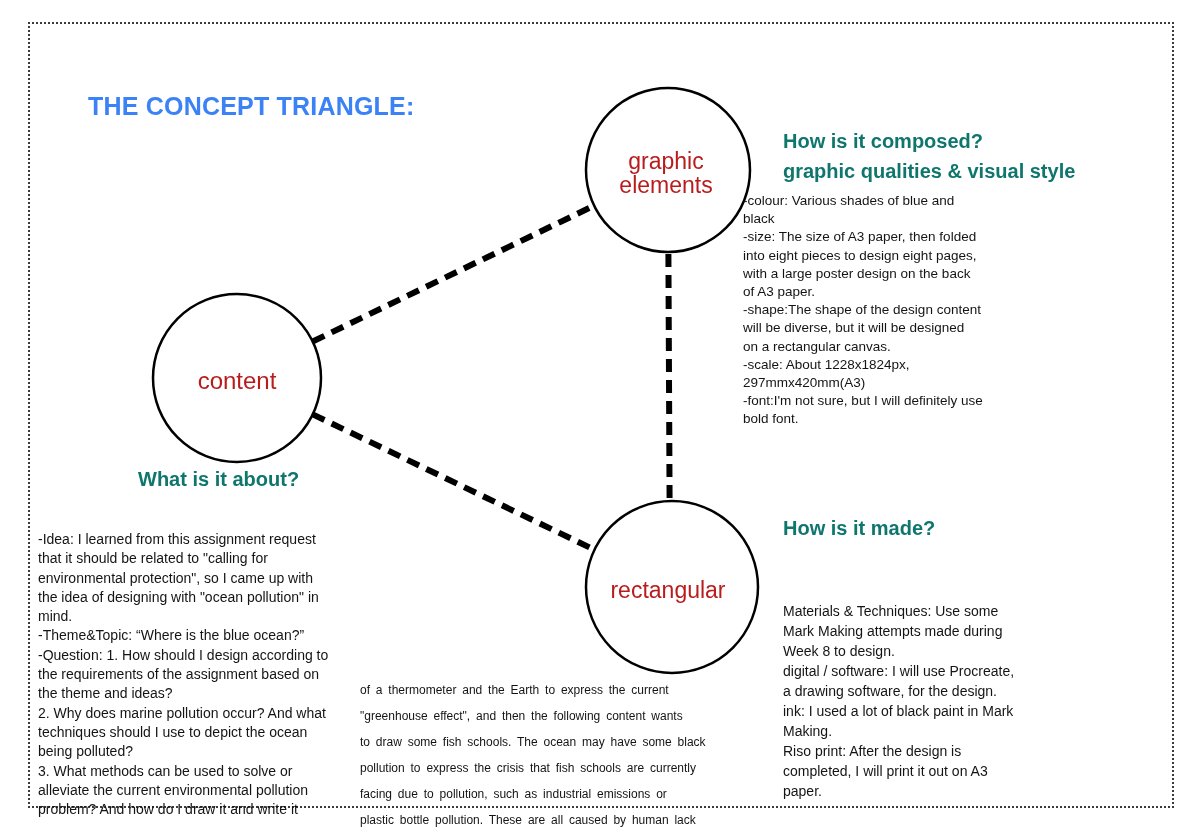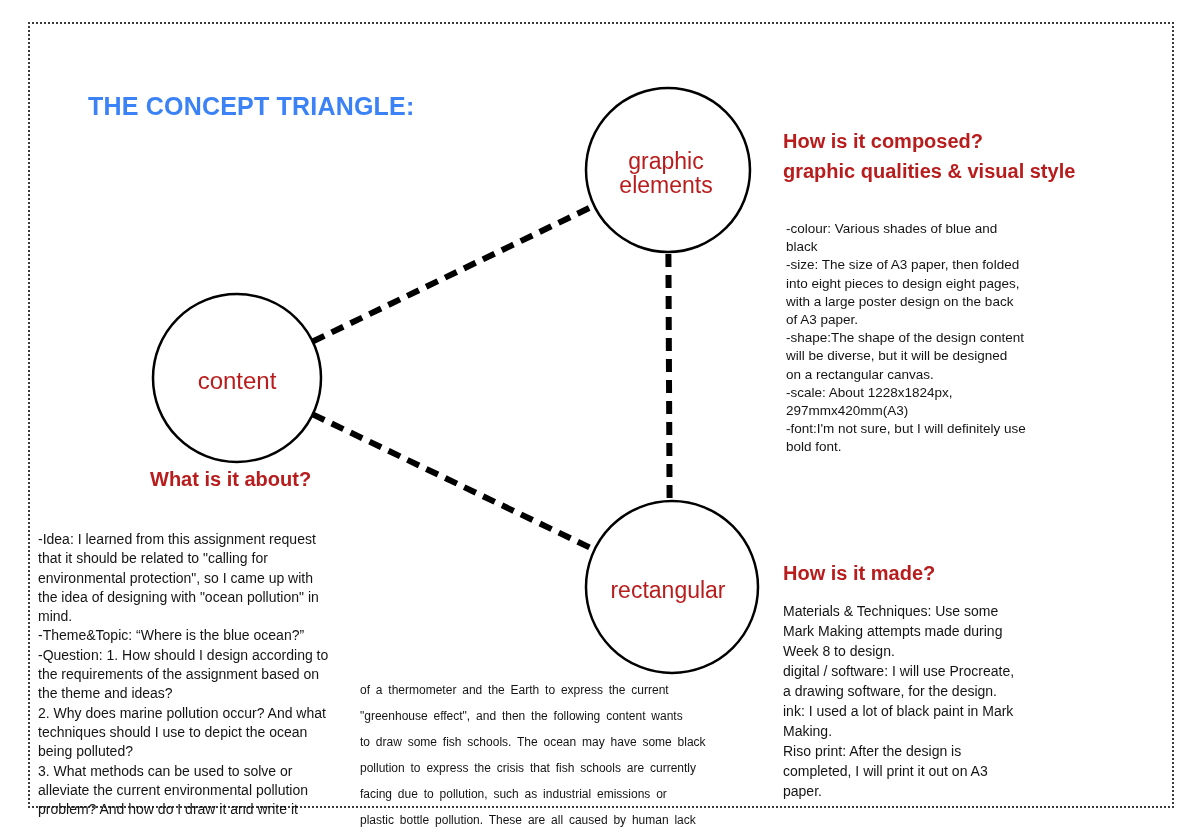--- a/index.html
+++ b/index.html
@@ -55,28 +55,28 @@
     white-space: pre-line;
   }
   .node-label.content      { left: 237px; top: 381px; }
   .node-label.graphic      { left: 666px; top: 173px; font-size: 23px; }
   .node-label.materiality  { left: 668px; top: 590px; font-size: 23px; }
 
   .heading {
     position: absolute;
     font-size: 20px;
     font-weight: 600;
-    color: #b91c1c;
+    color: #0f766e;
     white-space: nowrap;
   }
   .h-composed-1 { left: 783px; top: 130px; }
   .h-composed-2 { left: 783px; top: 160px; }
-  .h-about-1    { left: 150px; top: 468px; }
+  .h-about-1    { left: 138px; top: 468px; }
   .h-about-2    { left: 150px; top: 498px; }
-  .h-made-1     { left: 783px; top: 562px; }
+  .h-made-1     { left: 783px; top: 517px; }
   .h-made-2     { left: 783px; top: 568px; }
 
   .body-text {
     position: absolute;
     white-space: pre-line;
     color: #141414;
   }
   .txt-left {
     left: 38px;
     top: 530px;
@@ -93,26 +93,25 @@
   }
   .txt-mid-wide {
     left: 360px;
     top: 677px;
     width: 392px;
     font-size: 12px;
     line-height: 26px;
     word-spacing: 2.5px;
   }
   .txt-right-top {
-    left: 786px;
+    left: 743px;
     top: 192px;
     width: 270px;
     font-size: 13.5px;
     line-height: 18.2px;
-    margin-top: 28px;
   }
   .txt-right-bottom {
     left: 783px;
     top: 601px;
     width: 265px;
     font-size: 14px;
     line-height: 20px;
   }
 </style>
 </head>

